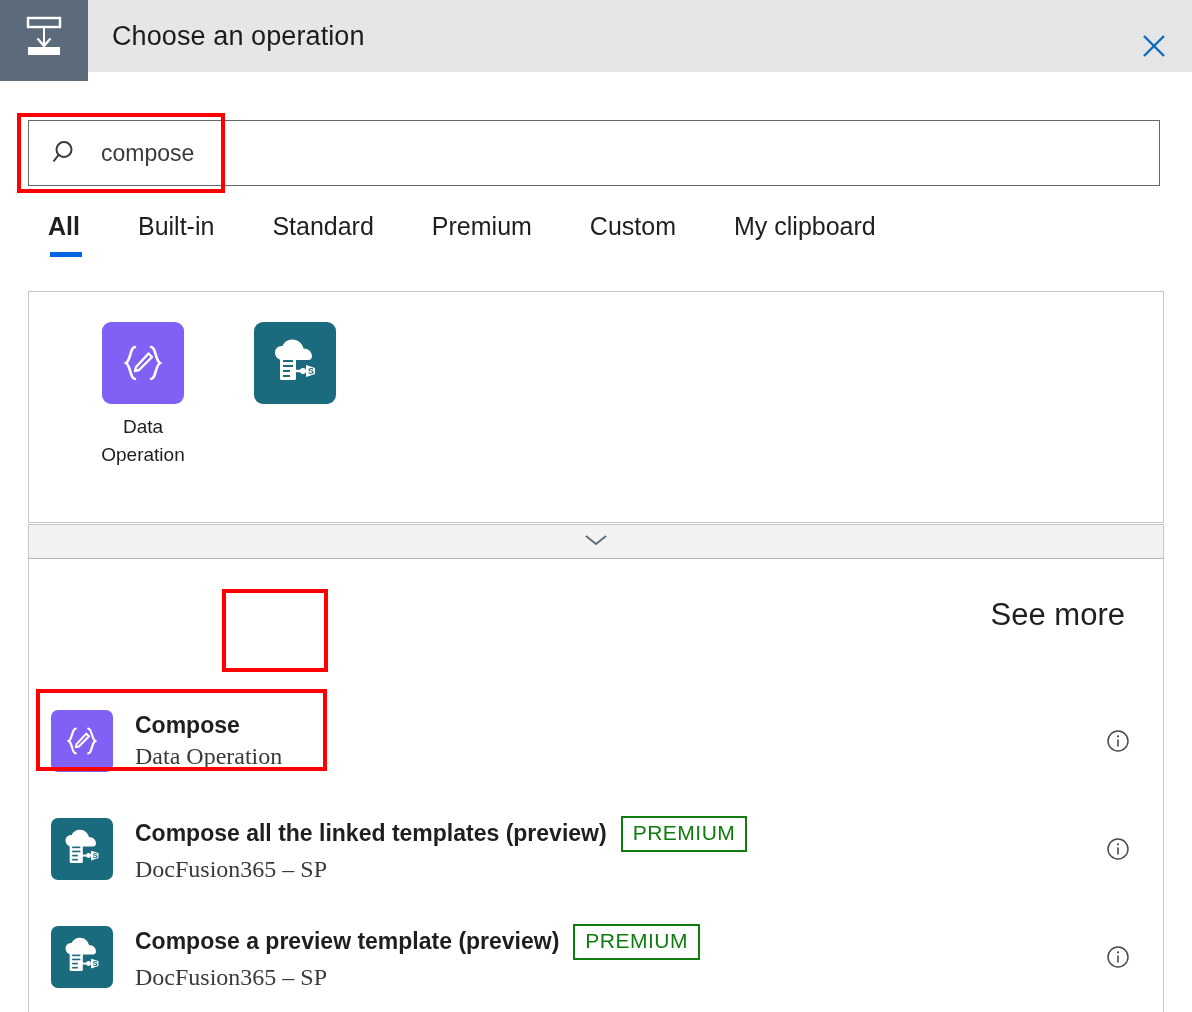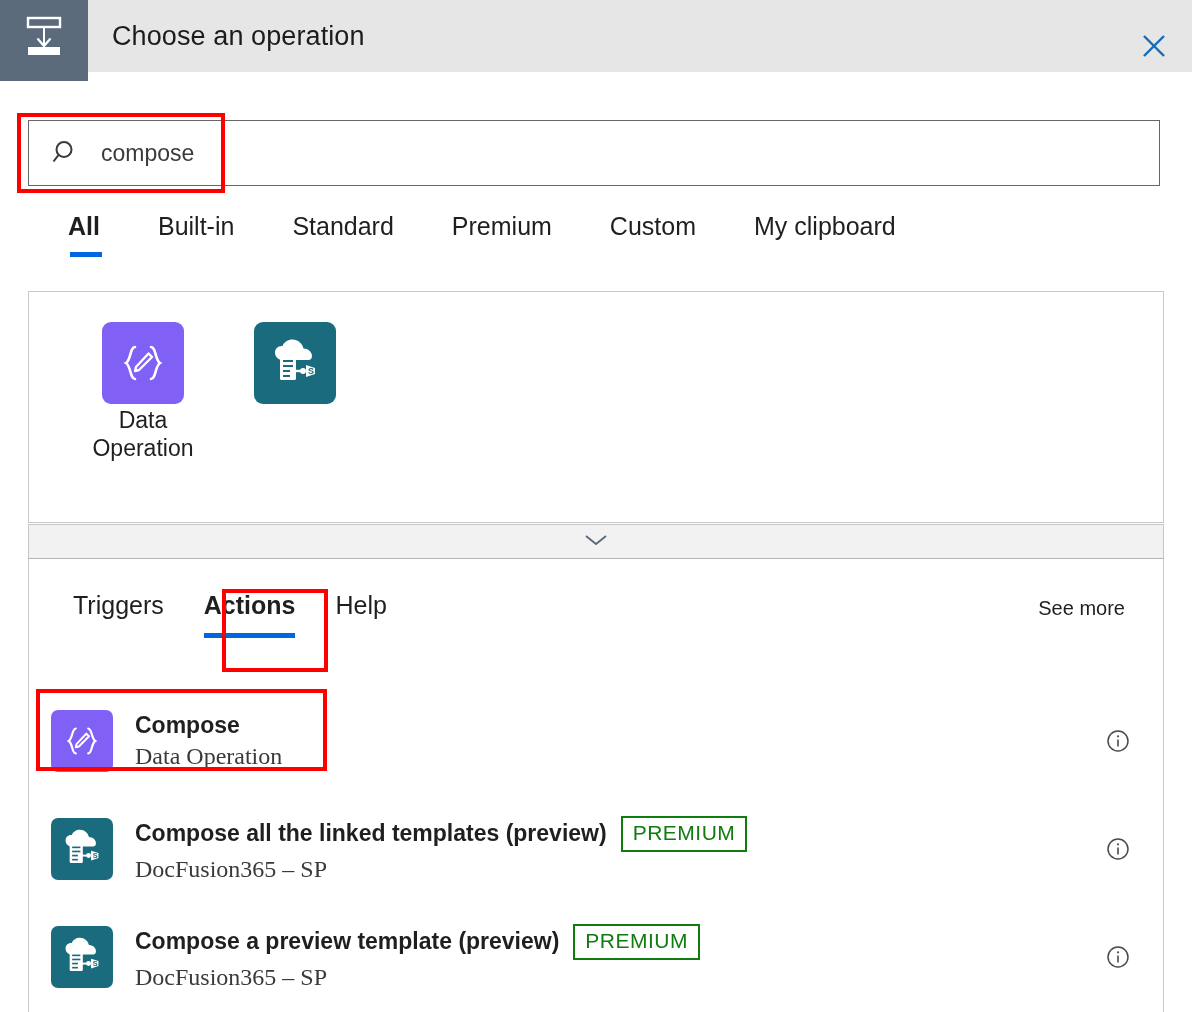--- a/index.html
+++ b/index.html
@@ -78,21 +78,20 @@
     pointer-events: none;
   }
 
   
   .tabs {
     position: absolute;
     left: 48px; top: 212px;
     display: flex;
     align-items: flex-start;
     height: 66px;
-    margin-left: 20px;
   }
   .tab {
     font-size: 25px;
     color: #1f1f1f;
     margin-right: 58px;
     position: relative;
     padding-bottom: 16px;
     cursor: pointer;
     white-space: nowrap;
   }
@@ -127,22 +126,22 @@
     margin-right: 20px;
   }
   .tile {
     width: 82px; height: 82px;
     border-radius: 9px;
     display: flex; align-items: center; justify-content: center;
   }
   .tile.purple { background: #8161f5; }
   .tile.teal   { background: #1a6b7d; }
   .connector-label {
-    margin-top: 2px;
-    font-size: 23px;
+    margin-top: 9px;
+    font-size: 19px;
     line-height: 28px;
     text-align: center;
     color: #1f1f1f;
   }
 
   
   .collapse-strip {
     position: absolute;
     left: 28px; top: 524px;
     width: 1136px; height: 35px;
@@ -196,21 +195,21 @@
     position: absolute;
     left: 222px; top: 589px;
     width: 106px; height: 83px;
     border: 4px solid #ff0000;
     box-sizing: border-box;
     pointer-events: none;
   }
   .see-more {
     position: absolute;
     right: 38px; top: 38px;
-    font-size: 20px;
+    font-size: 31px;
     color: #1f1f1f;
     cursor: pointer;
   }
 
   
   .rows {
     position: absolute;
     left: 0; top: 128px;
     width: 100%;
   }
@@ -356,25 +355,20 @@
 <div class="collapse-strip">
   <span>
     <svg width="26" height="14" viewBox="0 0 26 14">
       <path d="M3 3 L13 11 L23 3" fill="none" stroke="#5a6a78" stroke-width="1.8"></path>
     </svg>
   </span>
 </div>
 
 <div class="results-panel">
 
-  <div class="subtabs">
-    <div class="subtab">Triggers</div>
-    <div class="subtab active">Actions</div>
-    <div class="subtab">Help</div>
-  </div>
 
   <div class="see-more">See more</div>
 
   <div class="rows">
 
     <div class="result-row">
       <div class="row-tile" style="background:#8161f5">
         <svg width="42" height="42" viewBox="0 0 54 54">
           <path d="M19 11 C14 11 15 24 10 27 C15 30 14 43 19 43" fill="none" stroke="#ffffff" stroke-width="2.8" stroke-linecap="round"></path>
           <path d="M35 11 C40 11 39 24 44 27 C39 30 40 43 35 43" fill="none" stroke="#ffffff" stroke-width="2.8" stroke-linecap="round"></path>

